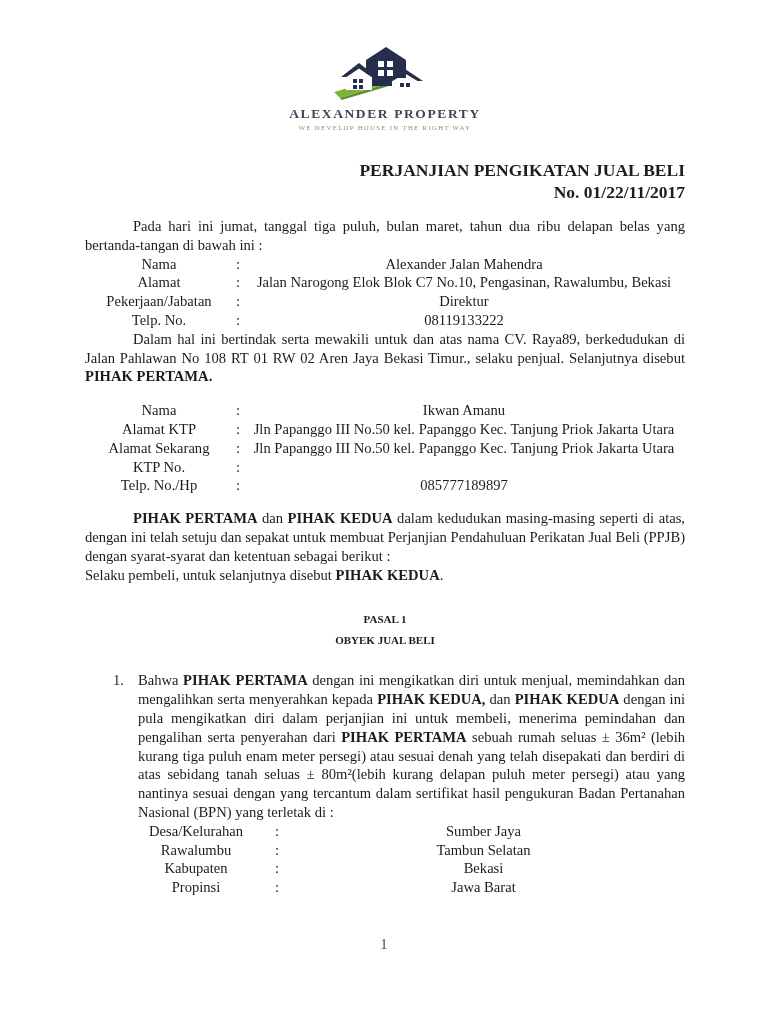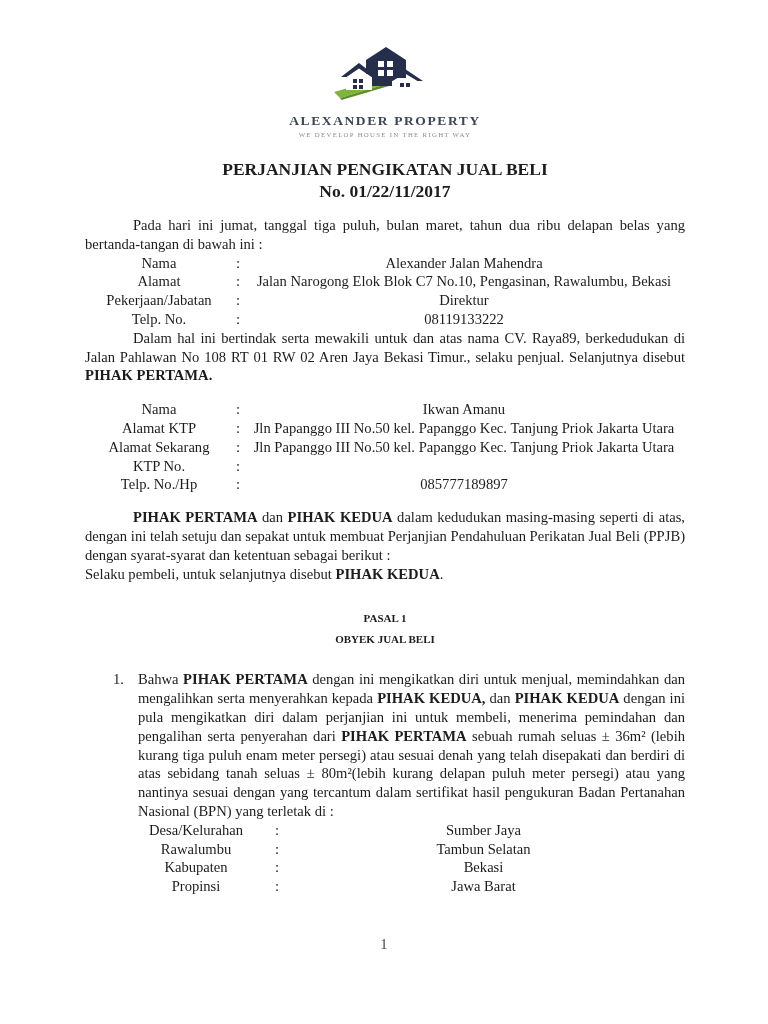--- a/index.html
+++ b/index.html
@@ -18,29 +18,29 @@
   .content {
     position: absolute;
     left: 85px; right: 83px; top: 0;
   }
 
   
   .logo { text-align: center; margin-top: 44px; }
   .logo svg { display: inline-block; }
   .brand {
     font-size: 13.5px; font-weight: bold; letter-spacing: 1.6px;
-    color: #3d4654; margin-top: 9px;
+    color: #3d4654; margin-top: 2px;
   }
   .tagline {
     font-size: 6.8px; letter-spacing: 1.3px;
     color: #8f8d7f; margin-top: 2px;
   }
 
   
-  .doc-title { margin-top: 20px; text-align: center; }
+  .doc-title { margin-top: 28px; text-align: right; }
   .doc-title div { font-weight: bold; font-size: 17.5px; line-height: 22px; }
 
   
   .body-text { font-size: 14.6px; line-height: 18.8px; }
   .para { text-align: justify; text-indent: 48px; }
   .mt-intro { margin-top: 14px; }
   .mt-party2 { margin-top: 15px; }
   .mt-agree { margin-top: 14px; }
 
   .row { display: flex; text-align: center; }

